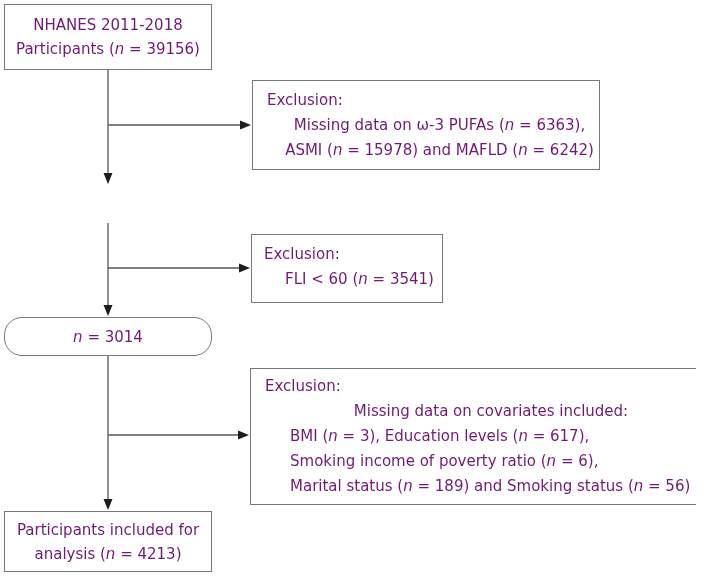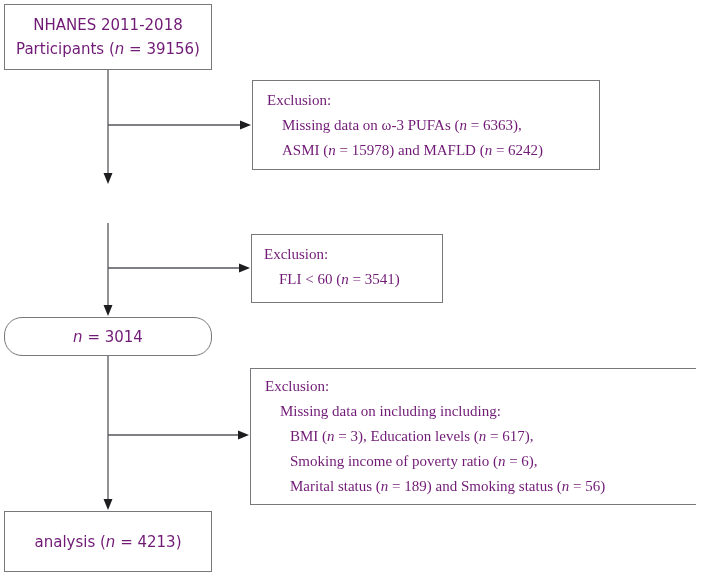--- a/index.html
+++ b/index.html
@@ -8,23 +8,23 @@
     font-family:"DejaVu Sans","Liberation Sans",sans-serif;
     color:#701a75;font-size:15px;
   }
   .arrows{position:absolute;left:0;top:0;width:709px;height:583px;pointer-events:none;}
   .box{
     position:absolute;background:#ffffff;border:1.4px solid #77787b;
     box-sizing:border-box;
   }
   .center{display:flex;flex-direction:column;justify-content:center;align-items:center;
     text-align:center;line-height:24px;}
-  .left{line-height:25px;font-family:Liberation Serif, serif;}
+  .left{line-height:25px;}
   .ln{white-space:nowrap;}
-  .ind1{margin-left:15px;}
+  .ind1{margin-left:15px;text-align:center;}
   .ind2{margin-left:25px;}
   .it{font-style:italic;}
   
   .n0{left:4px;  top:4px;  width:208px;height:66px;}
   .n1{left:252px;top:80px; width:348px;height:90px; padding:7px 2px 0 14px;}
   .n2{left:4px;  top:185px;width:208px;height:38px;}
   .n3{left:251px;top:234px;width:192px;height:69px; padding:7px 2px 0 12px;}
   .n4{left:4px;  top:317px;width:208px;height:39px;border-radius:18px;}
   .n5{left:250px;top:368px;width:455px;height:137px;padding:5px 2px 0 14px;}
   .n6{left:4px;  top:511px;width:208px;height:61px;}
@@ -66,22 +66,23 @@
     </div>
   <div class="box left   n3">
       <div class="ln"><span>Exclusion:</span></div>
       <div class="ln ind1"><span>FLI &lt; 60 (</span><span class="it">n</span><span> = 3541)</span></div>
     </div>
   <div class="box center n4">
       <div class="ln"><span class="it">n</span><span> = 3014</span></div>
     </div>
   <div class="box left   n5">
       <div class="ln"><span>Exclusion:</span></div>
-      <div class="ln ind1"><span>Missing data on including including:</span></div>
+      <div class="ln ind1"><span>Missing data on covariates included:</span></div>
       <div class="ln ind2"><span>BMI (</span><span class="it">n</span><span> = 3), Education levels (</span><span class="it">n</span><span> = 617),</span></div>
       <div class="ln ind2"><span>Smoking income of poverty ratio (</span><span class="it">n</span><span> = 6),</span></div>
       <div class="ln ind2"><span>Marital status (</span><span class="it">n</span><span> = 189) and Smoking status (</span><span class="it">n</span><span> = 56)</span></div>
     </div>
   <div class="box center n6">
+      <div class="ln"><span>Participants included for</span></div>
       <div class="ln"><span>analysis (</span><span class="it">n</span><span> = 4213)</span></div>
     </div>
 
 </div>
 
 </body></html>

